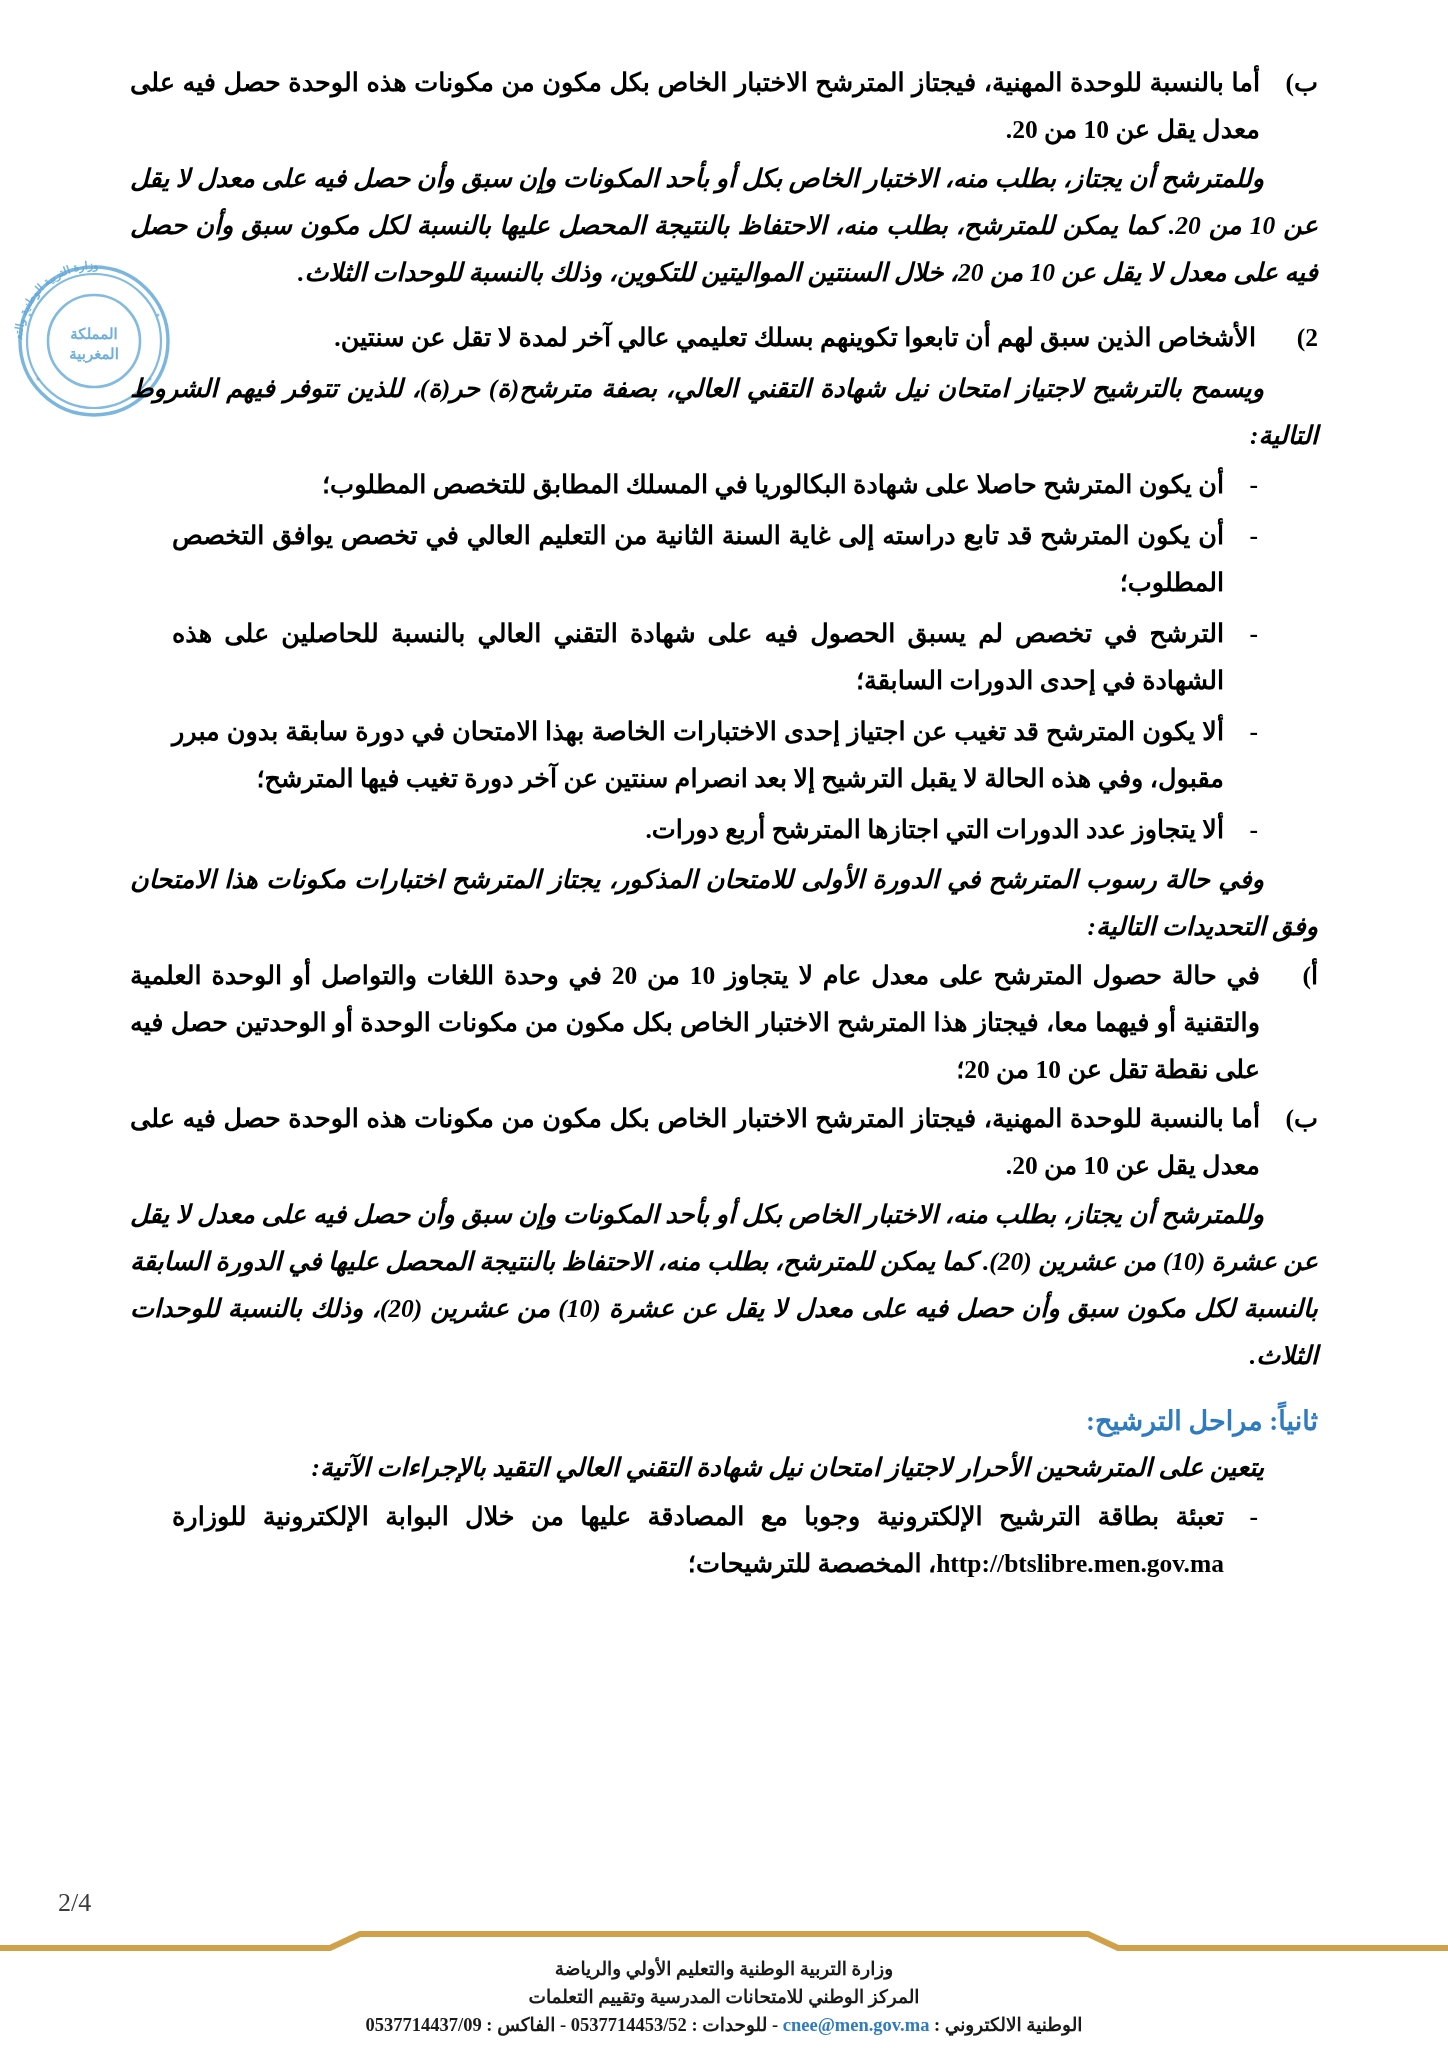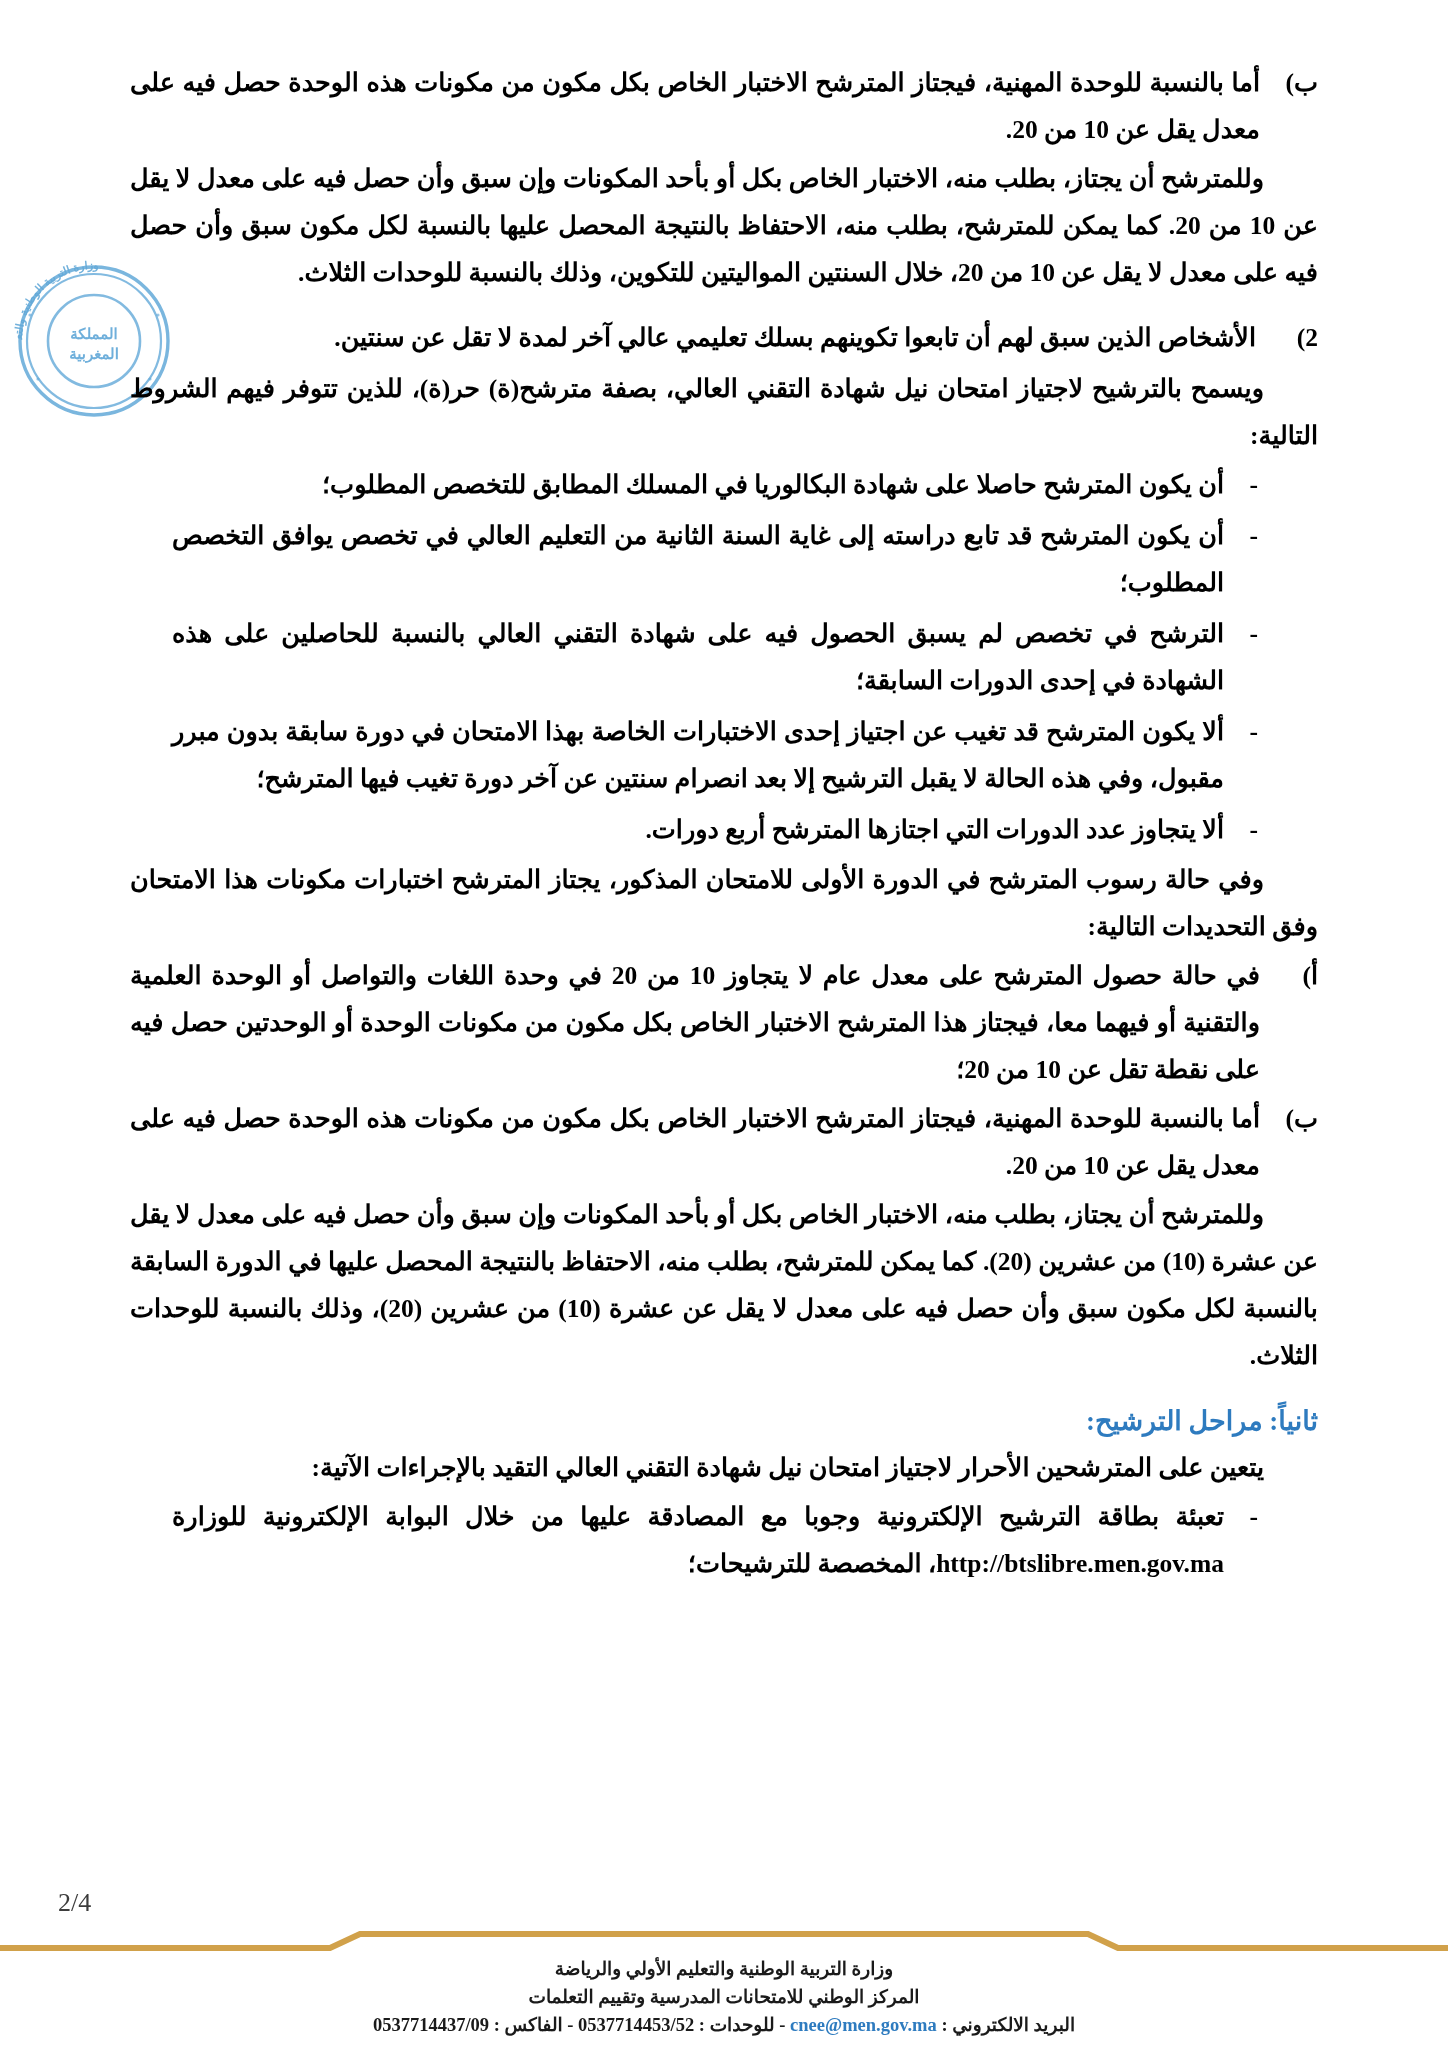--- a/index.html
+++ b/index.html
@@ -36,20 +36,21 @@
   .para {
     font-size: 25.5px;
     line-height: 1.84;
     margin: 0 0 2px 0;
     text-align: justify;
     text-align-last: right;
     font-weight: 600;
   }
   .para.indent {
     text-indent: 54px;
+    font-style: italic;
   }
 
   
   .lettered {
     display: flex;
     flex-direction: row;
     gap: 0;
     margin: 0 0 2px 0;
   }
   .lettered .marker {
@@ -288,21 +289,21 @@
 
     <div class="footer-rule">
       <svg width="100%" height="26" viewBox="0 0 1448 26" preserveAspectRatio="none" aria-hidden="true">
         <path d="M 0,20 L 330,20 L 360,6 L 1088,6 L 1118,20 L 1448,20" fill="none" stroke="#d1a14a" stroke-width="6"></path>
       </svg>
     </div>
 
     <div class="footer-text">
       <div class="footer-line">وزارة التربية الوطنية والتعليم الأولي والرياضة</div>
       <div class="footer-line">المركز الوطني للامتحانات المدرسية وتقييم التعلمات</div>
-      <div class="footer-line"><span>البريد الالكتروني :</span>
+      <div class="footer-line"><span>الوطنية الالكتروني :</span>
         <span class="mail">cnee@men.gov.ma</span>
         <span>- للوحدات :</span>
         <span class="num">0537714453/52</span>
         <span>- الفاكس :</span>
         <span class="num">0537714437/09</span>
       </div>
     </div>
 
   </div>
 

